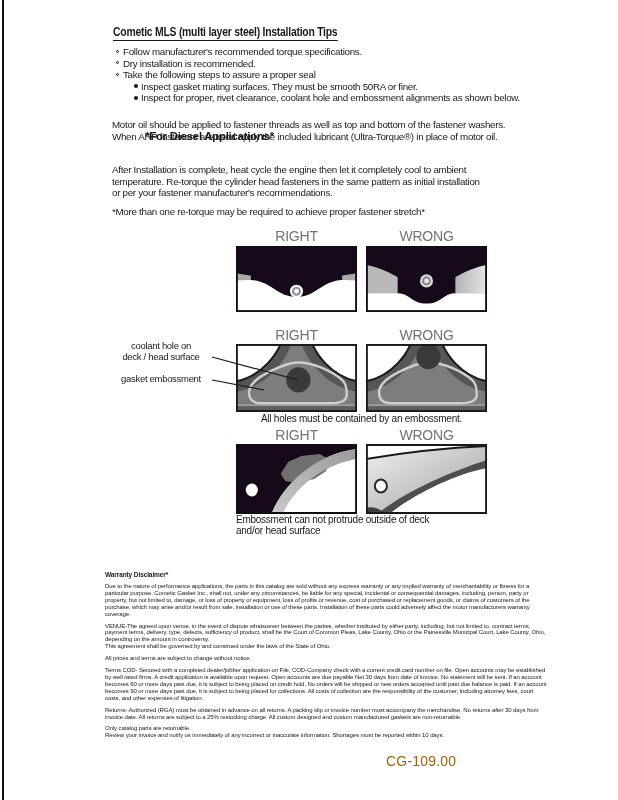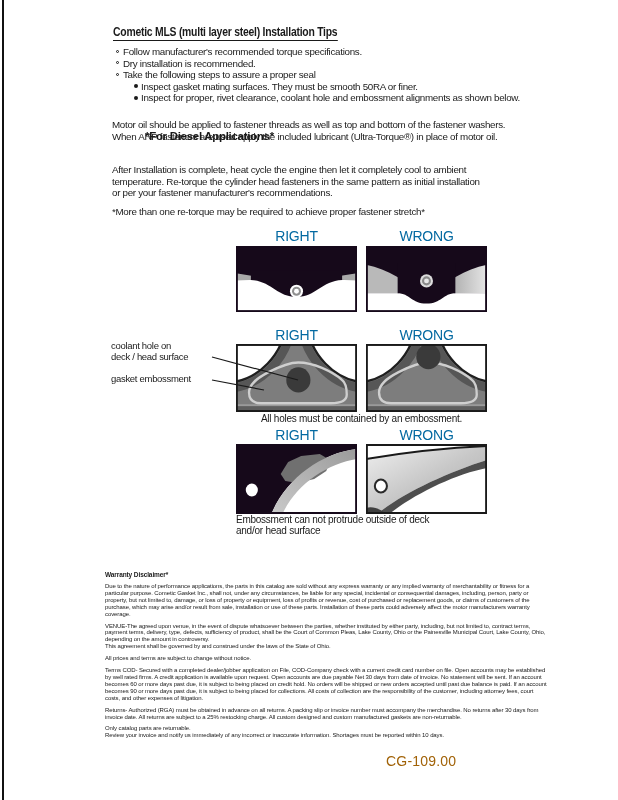--- a/index.html
+++ b/index.html
@@ -26,35 +26,35 @@
   .dot-filled { width:4px; height:4px; background:#1a1a1a; border-radius:50%;
     margin:3.2px 3px 0 0; flex:0 0 auto; }
 
   .diesel-heading { position:absolute; left:112px; top:130px;
     font-size:11.5px; font-weight:bold; letter-spacing:-0.3px; white-space:nowrap;margin-left:33px; }
   .body-p { position:absolute; left:112px; font-size:9.8px; line-height:11.7px;
     letter-spacing:-0.3px; white-space:pre-line; }
   .p1 { top:119px; } .p2 { top:164px; } .p3 { top:206px; }
 
   .rw-label { position:absolute; width:121px; text-align:center; font-size:14px;
-    letter-spacing:-0.2px; color:#0369a1; }
+    letter-spacing:-0.2px; color:#737373; }
   .diagram-box { position:absolute; width:121px; }
   .diagram-box svg { display:block; width:100%; height:100%; }
   .col1 { left:236px; } .col2 { left:366px; }
   .row1-label { top:228px; } .row1-box { top:246px; height:66px; }
   .row2-label { top:327px; } .row2-box { top:344px; height:68px; }
   .row3-label { top:427px; } .row3-box { top:444px; height:70px; }
 
   .caption { position:absolute; font-size:10px; letter-spacing:-0.25px; line-height:11px;
     white-space:pre-line; }
   .cap1 { left:236px; top:315px; }
   .cap2 { left:236px; top:413px; width:251px; text-align:center; }
   .cap3 { left:236px; top:514px; }
 
-  .callout { position:absolute; width:100px; text-align:left; font-size:9.5px;
+  .callout { position:absolute; width:100px; text-align:center; font-size:9.5px;
     line-height:10.5px; letter-spacing:-0.3px; white-space:pre-line; }
   .callout1 { left:111px; top:341px; }
   .callout2 { left:111px; top:374px; }
   .leader-lines { position:absolute; left:208px; top:352px; width:100px; height:42px; z-index:5; }
 
   .warranty { position:absolute; left:105px; top:571px; width:442px; }
   .warranty h3 { font-size:6.5px; font-weight:bold; letter-spacing:-0.1px; margin-bottom:5px; }
   .warranty p { font-size:6px; line-height:6.9px; letter-spacing:-0.1px;
     margin-bottom:5px; white-space:pre-line; }
 

